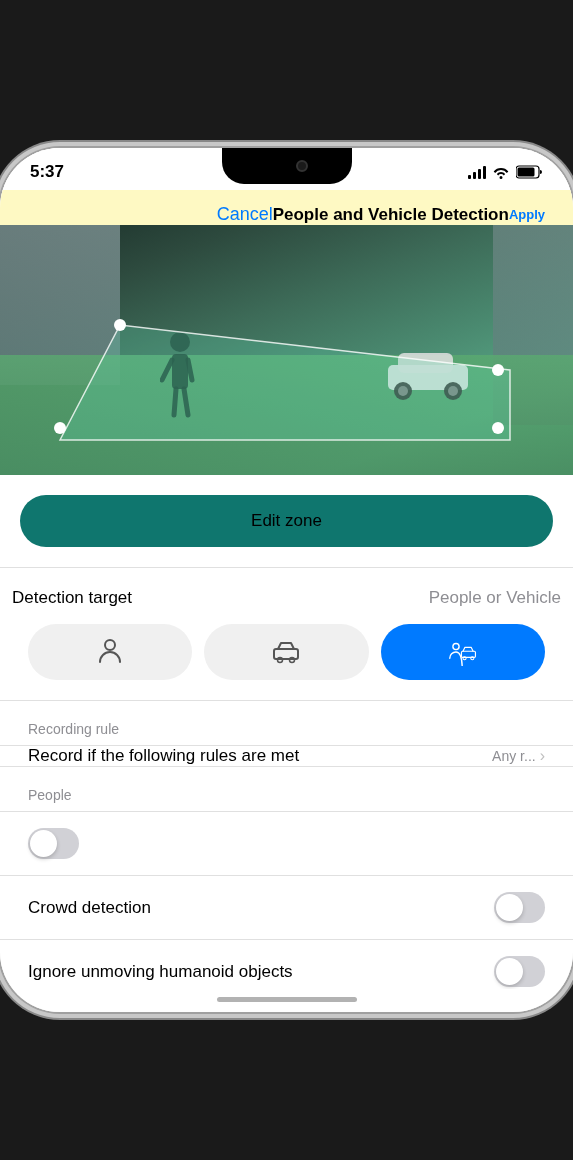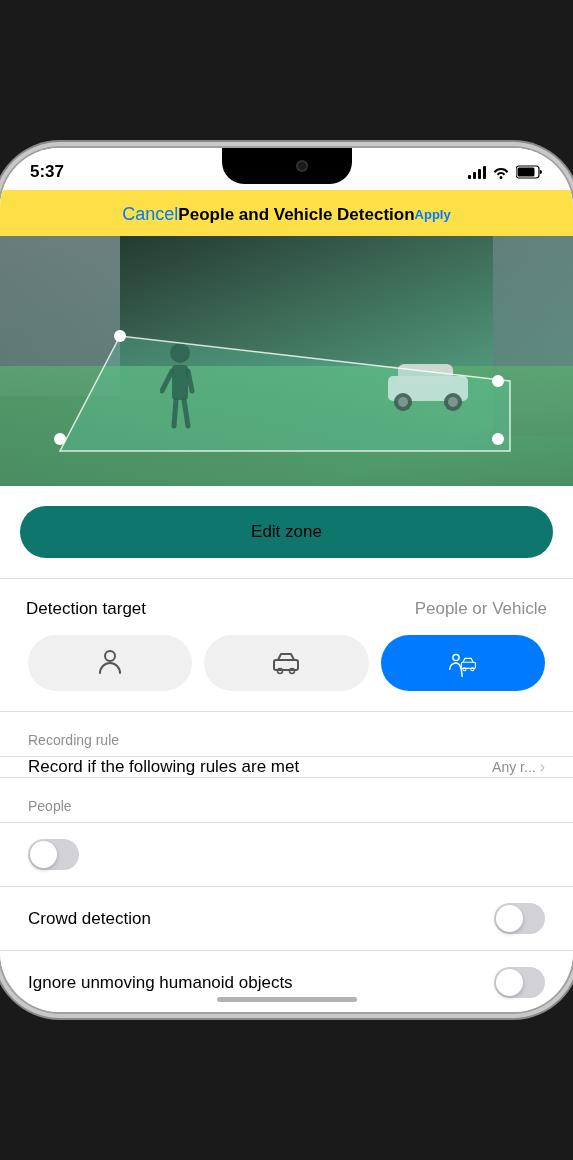--- a/index.html
+++ b/index.html
@@ -90,24 +90,24 @@
       height: 12px;
       background: #1a1a1a;
       border-radius: 50%;
       border: 2px solid #333;
       margin-left: 30px;
     }
 
     
     .nav-bar {
       display: flex;
-      justify-content: center;
-      align-items: center;
-      padding: 14px 28px 11px;
-      background: #fde047;
+      justify-content: flex-end;
+      align-items: center;
+      padding: 14px 28px 0;
+      background: #fef9c3;
     }
 
     .nav-cancel {
       font-size: 18px;
       color: #007AFF;
       font-weight: 400;
     }
 
     .nav-title {
       font-size: 17px;
@@ -203,21 +203,21 @@
       height: 1px;
       background: #e0e0e0;
       margin: 0;
     }
 
     
     .detection-target-row {
       display: flex;
       justify-content: space-between;
       align-items: center;
-      padding: 20px 26px 16px;
+      padding: 20px 12px 16px;
     }
 
     .detection-label {
       font-size: 17px;
       font-weight: 400;
       color: #000;
     }
 
     .detection-value {
       font-size: 17px;

